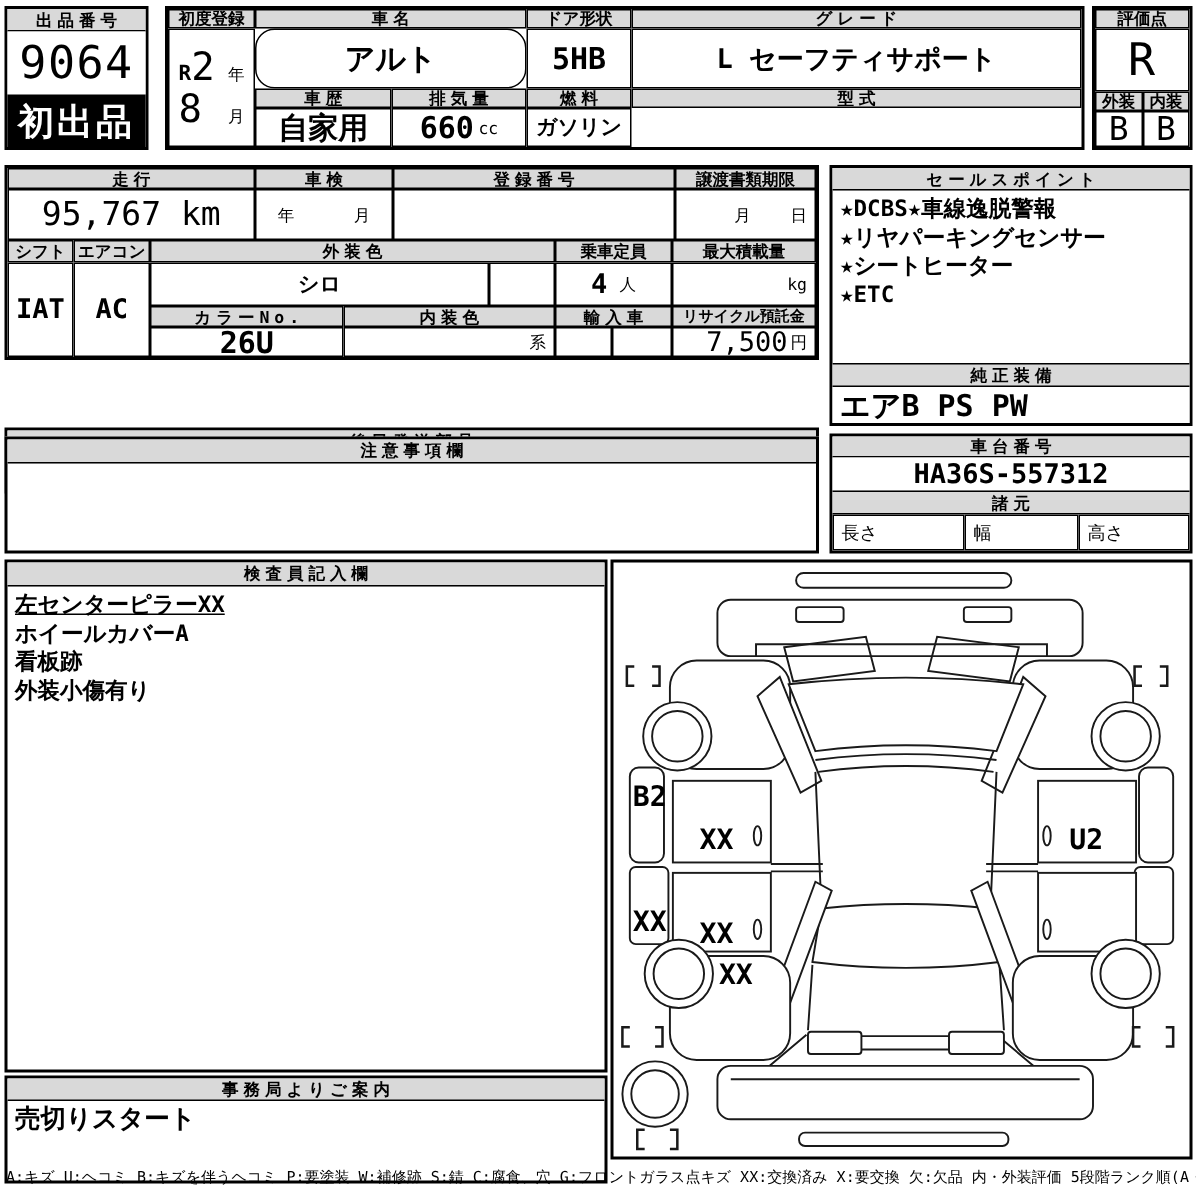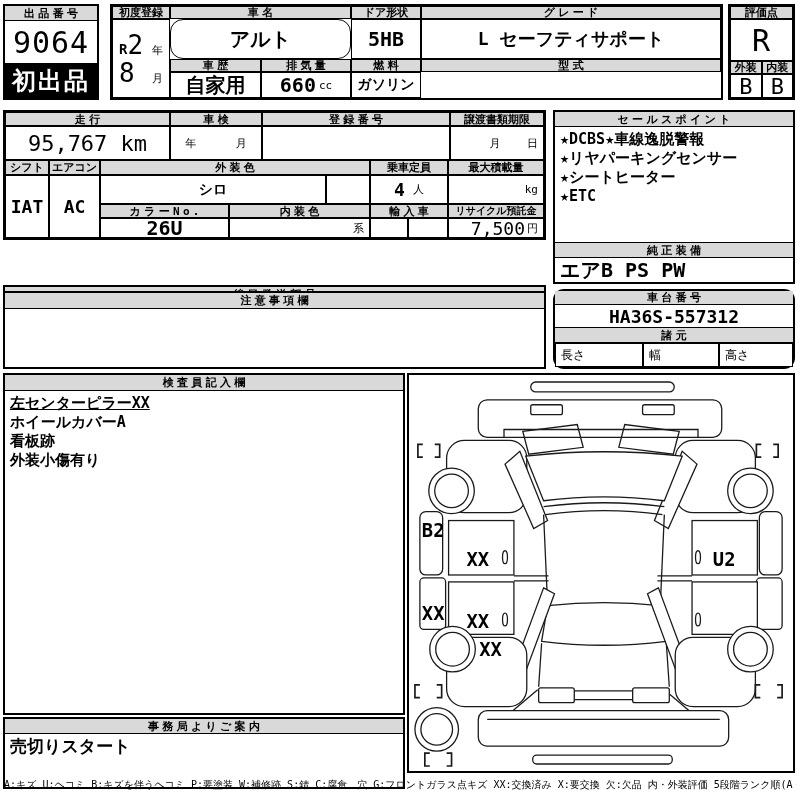--- a/index.html
+++ b/index.html
@@ -156,21 +156,21 @@
     </div>
   </div>
 
   <div class="box" style="left:3px;top:291px;width:543px;height:78px;">
     <div class="stack">
       <div class="hdr" style="height:15px;">注意事項欄</div>
       <div style="flex:1;"></div>
     </div>
   </div>
 
-  <div class="box" style="left:553px;top:289px;width:242px;height:80px;border-radius:11px;">
+  <div class="box" style="left:553px;top:289px;width:242px;height:80px;">
     <div class="stack">
       <div class="hdr" style="height:13px;">車台番号</div>
       <div class="cell v-18" style="border:none;height:22px;">HA36S-557312</div>
       <div class="hdr" style="height:14px;border-top:1px solid #000;">諸元</div>
       <div class="grid" style="grid-template-columns:88px 76px 1fr;flex:1;">
         <div class="cell left unit" style="font-size:12px;">長さ</div>
         <div class="cell left unit" style="font-size:12px;">幅</div>
         <div class="cell left unit" style="font-size:12px;">高さ</div>
       </div>
     </div>

